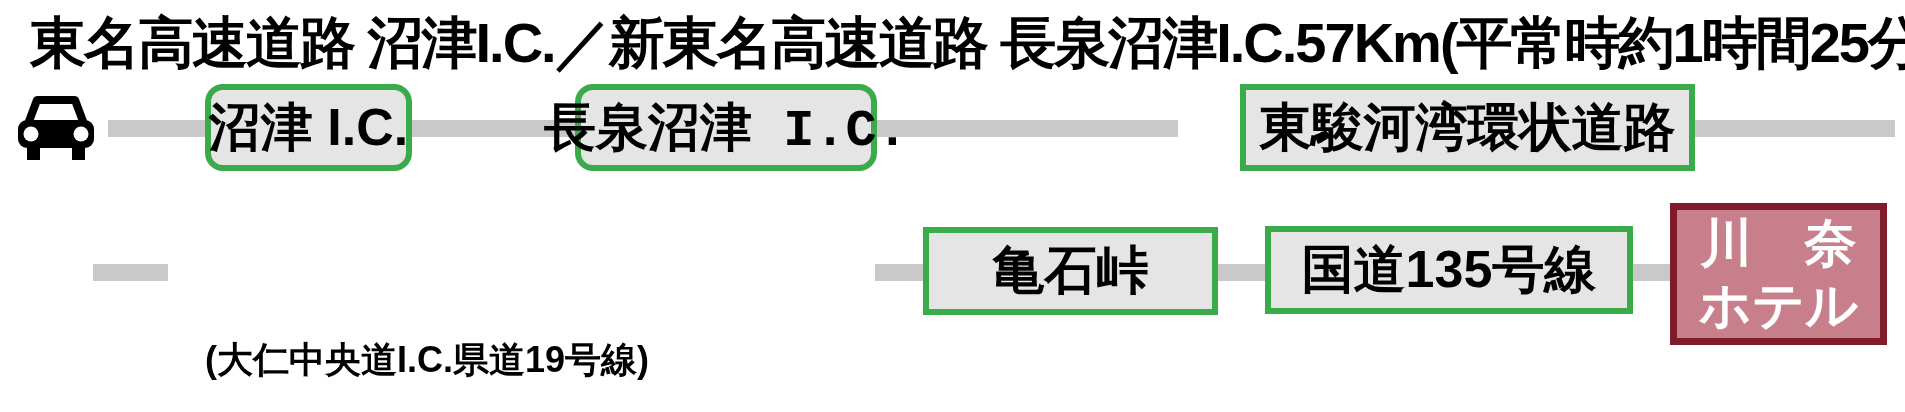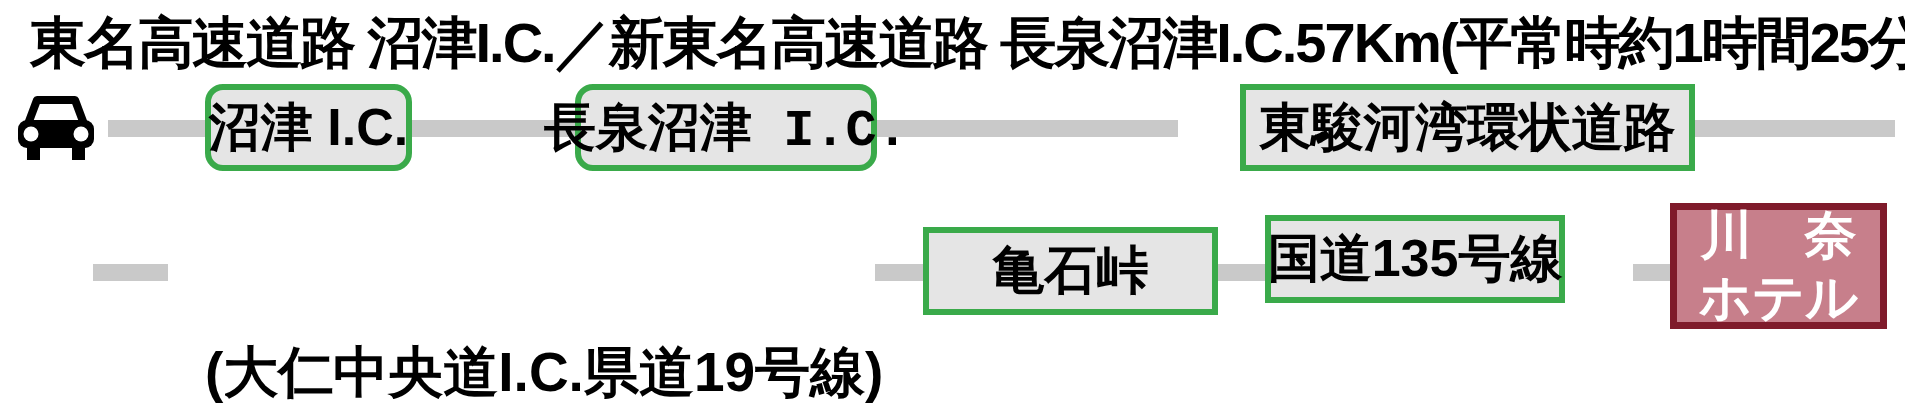--- a/index.html
+++ b/index.html
@@ -24,29 +24,29 @@
   .seg.r2{top:264px;}
   .stop{
     position:absolute;
     display:flex;align-items:center;justify-content:center;
     border:6px solid #3aaa4a;background:#e5e5e5;
     font-size:52px;font-weight:bold;white-space:nowrap;
   }
   .stop.rounded{border-radius:18px;}
   .car{position:absolute;left:16px;top:92px;}
   .hotel{
-    position:absolute;left:1670px;top:203px;width:217px;height:126px;
+    position:absolute;left:1670px;top:203px;width:217px;height:142px;
     background:#c77f8b;border:7px solid #7f1b2b;
     display:flex;flex-direction:column;align-items:center;justify-content:center;
     color:#ffffff;font-weight:bold;font-size:52px;line-height:62px;
     white-space:nowrap;
   }
   .note{
     position:absolute;left:205px;top:336px;
-    font-size:55px;font-weight:bold;white-space:nowrap;
+    font-size:36px;font-weight:bold;white-space:nowrap;
   }
 </style>
 </head>
 <body>
 
 <div class="canvas">
 
   <div class="title">東名高速道路 沼津I.C.／新東名高速道路 長泉沼津I.C.57Km(平常時約1時間25分)</div>
 
   <svg class="car" width="80" height="72" viewBox="0 0 80 72" aria-hidden="true">
@@ -74,21 +74,21 @@
   </div>
 
   <div class="seg r2" style="left:93px;width:75px;"></div>
   <div class="seg r2" style="left:875px;width:48px;"></div>
   <div class="seg r2" style="left:1218px;width:47px;"></div>
   <div class="seg r2" style="left:1633px;width:37px;"></div>
 
   <div class="stop" style="left:923px;top:227px;width:295px;height:88px;">
     <span>亀石峠</span>
   </div>
-  <div class="stop" style="left:1265px;top:215px;width:300px;height:88px;">
+  <div class="stop" style="left:1265px;top:226px;width:368px;height:88px;">
     <span>国道135号線</span>
   </div>
 
   <div class="hotel">
     <div>川　奈</div>
     <div>ホテル</div>
   </div>
 
   <div class="note">(大仁中央道I.C.県道19号線)</div>
 

